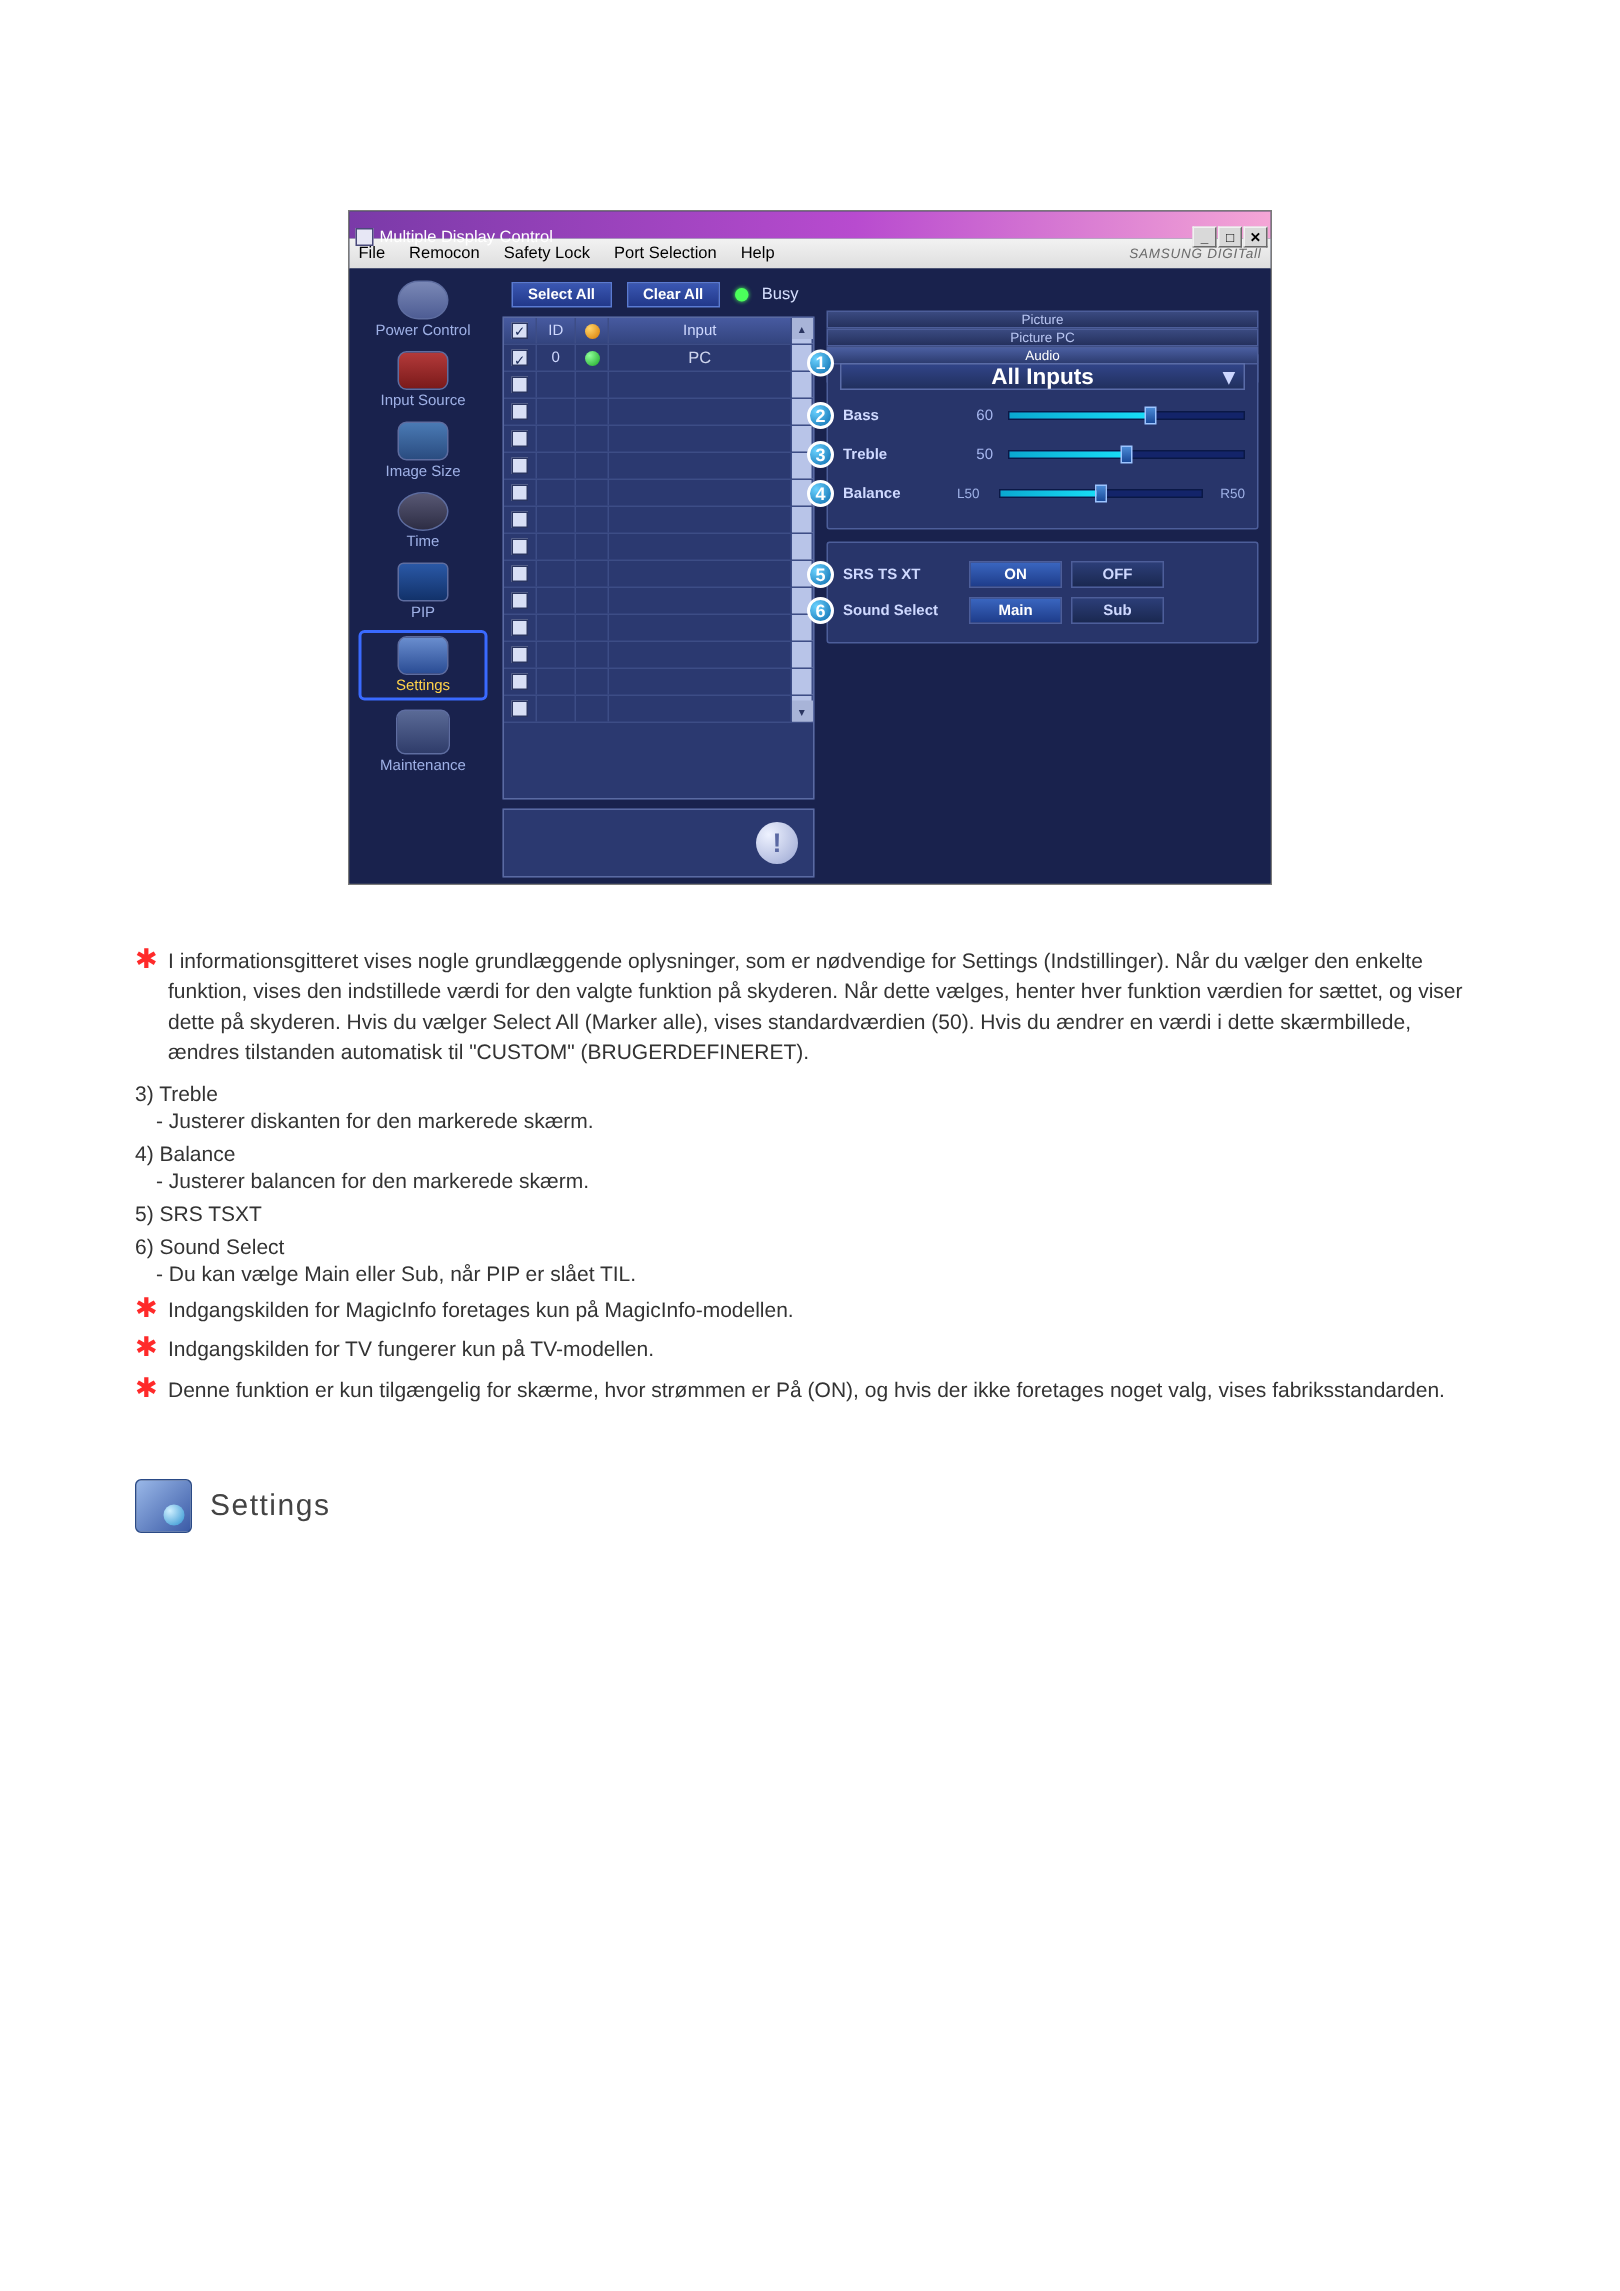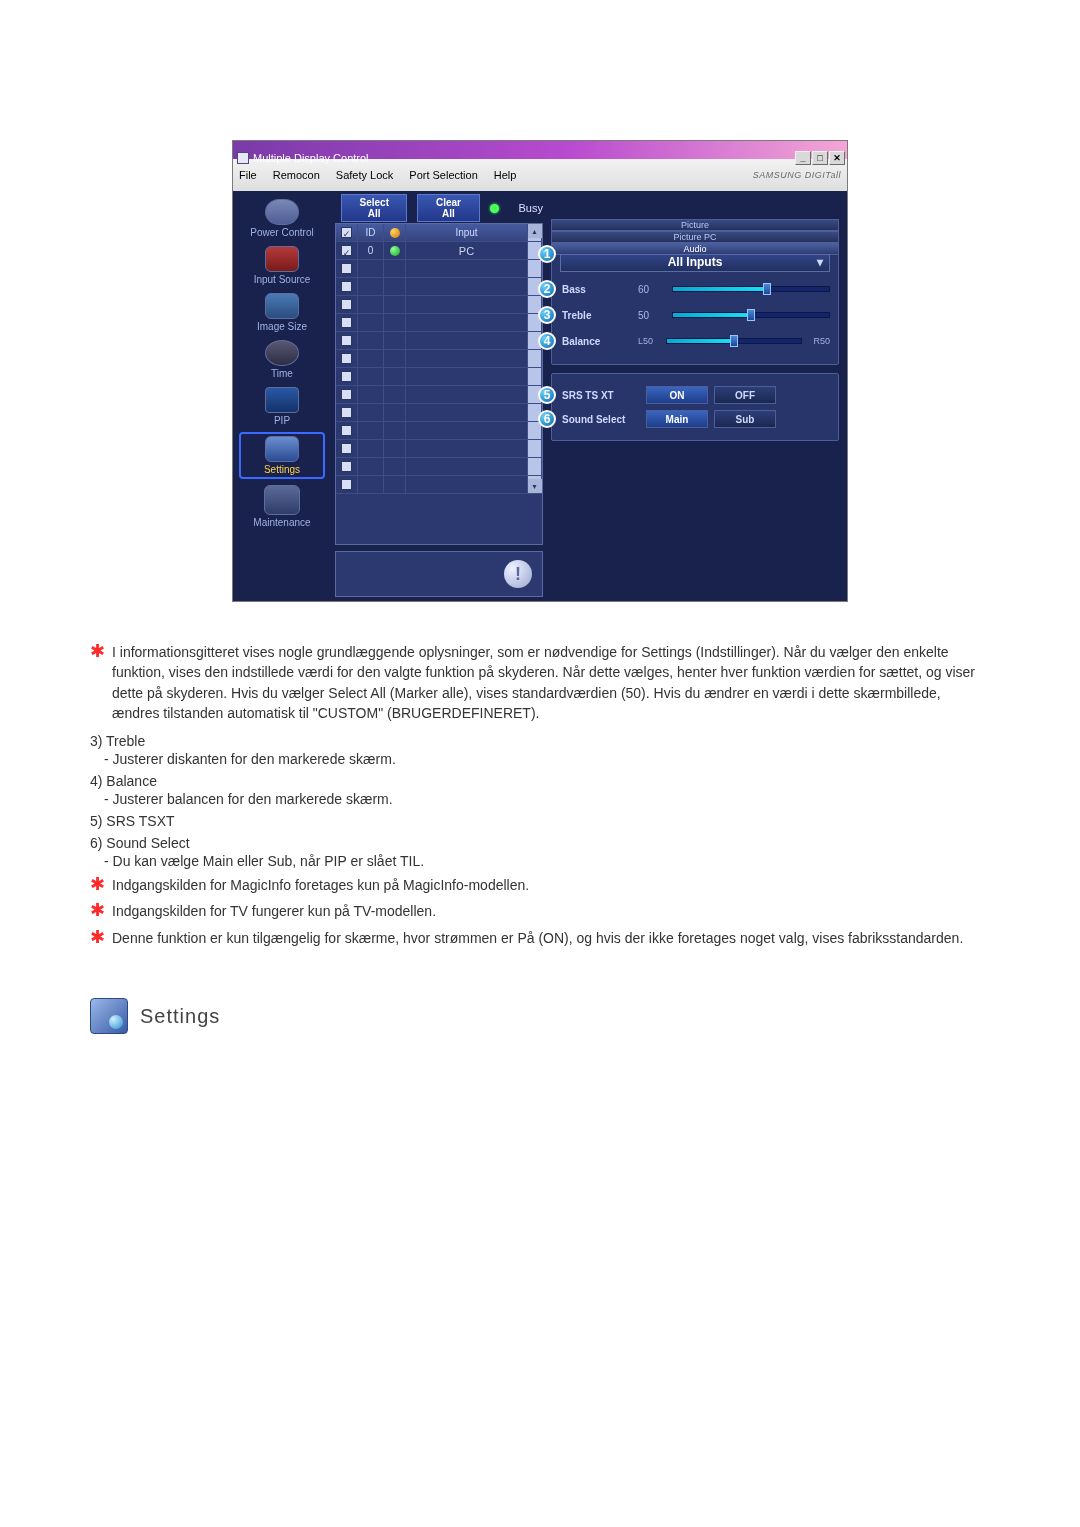--- a/index.html
+++ b/index.html
@@ -47,21 +47,21 @@
     font-size: 9px; color: #000; font-weight: bold;
   }
 
   .menubar {
     display: flex;
     justify-content: space-between;
     align-items: center;
     height: 20px;
     background: linear-gradient(#f2f2f2, #dedede);
     color: #000;
-    padding: 16px 6px;
+    padding: 4px 6px;
     font-size: 11px;
     text-align: center;
   }
   .menubar .menus { display: flex; gap: 16px; }
   .brand { font-size: 9px; font-style: italic; color: #6a6a6a; letter-spacing: 0.5px; }
 
   .app-body {
     display: flex;
     background: #19224d;
     height: 410px;
@@ -111,21 +111,21 @@
     padding-left: 6px;
   }
   .tbtn {
     background: linear-gradient(#3a57b2, #22388a);
     border: 1px solid #5a7ad2;
     color: #fff;
     font-size: 10px;
     padding: 2px 10px;
     font-weight: bold;
   }
-  .busy { display: flex; align-items: center; gap: 20px; color: #d7e0ff; }
+  .busy { display: flex; align-items: center; gap: 9px; color: #d7e0ff; }
   .busy-dot { width: 9px; height: 9px; border-radius: 50%; background: #4bff5b; box-shadow: 0 0 3px #4bff5b; }
 
   .grid {
     flex: 1;
     border: 1px solid #5a6aa2;
     background: #2b3970;
     display: flex; flex-direction: column;
     position: relative;
   }
   .ghead, .grow {
@@ -212,42 +212,42 @@
   .panel {
     border: 1px solid #4d5e9a;
     border-radius: 2px;
     padding: 6px 8px;
     background: #28356a;
   }
   .dropdown {
     background: linear-gradient(#314488, #21305e);
     border: 1px solid #5a6ca8;
     height: 18px;
-    display: flex; align-items: flex-start; justify-content: center;
-    color: #fff; font-size: 12px; font-weight: bold;
+    display: flex; align-items: center; justify-content: center;
+    color: #fff; font-size: 15px; font-weight: bold;
     position: relative;
   }
   .dropdown::after {
     content: "▾"; position: absolute; right: 6px; color: #cdd7ff;
   }
   .srow {
     display: flex; align-items: center; gap: 6px;
     margin: 8px 0;
     position: relative;
   }
   .srow .badge {
     width: 18px; height: 18px; border-radius: 50%;
     background: radial-gradient(circle at 30% 30%, #6ad2ff, #0a6aac);
     border: 2px solid #fff;
     color: #fff; font-weight: bold; font-size: 12px;
     display: flex; align-items: center; justify-content: center;
     margin-left: -22px;
   }
   .slabel2 { width: 70px; font-size: 10px; color: #cfd9ff; font-weight: bold; }
-  .sval { width: 28px; font-size: 10px; color: #a8b8f0; padding-right: 4px; }
+  .sval { width: 28px; font-size: 10px; color: #a8b8f0; text-align: right; padding-right: 4px; }
   .slider {
     flex: 1; height: 6px; background: #13246a;
     position: relative;
     border: 1px solid #0a1846;
   }
   .slider .fill {
     position: absolute; left: 0; top: 0; bottom: 0;
     background: linear-gradient(90deg, #0aa8d0, #18dff7);
   }
   .slider .thumb {

